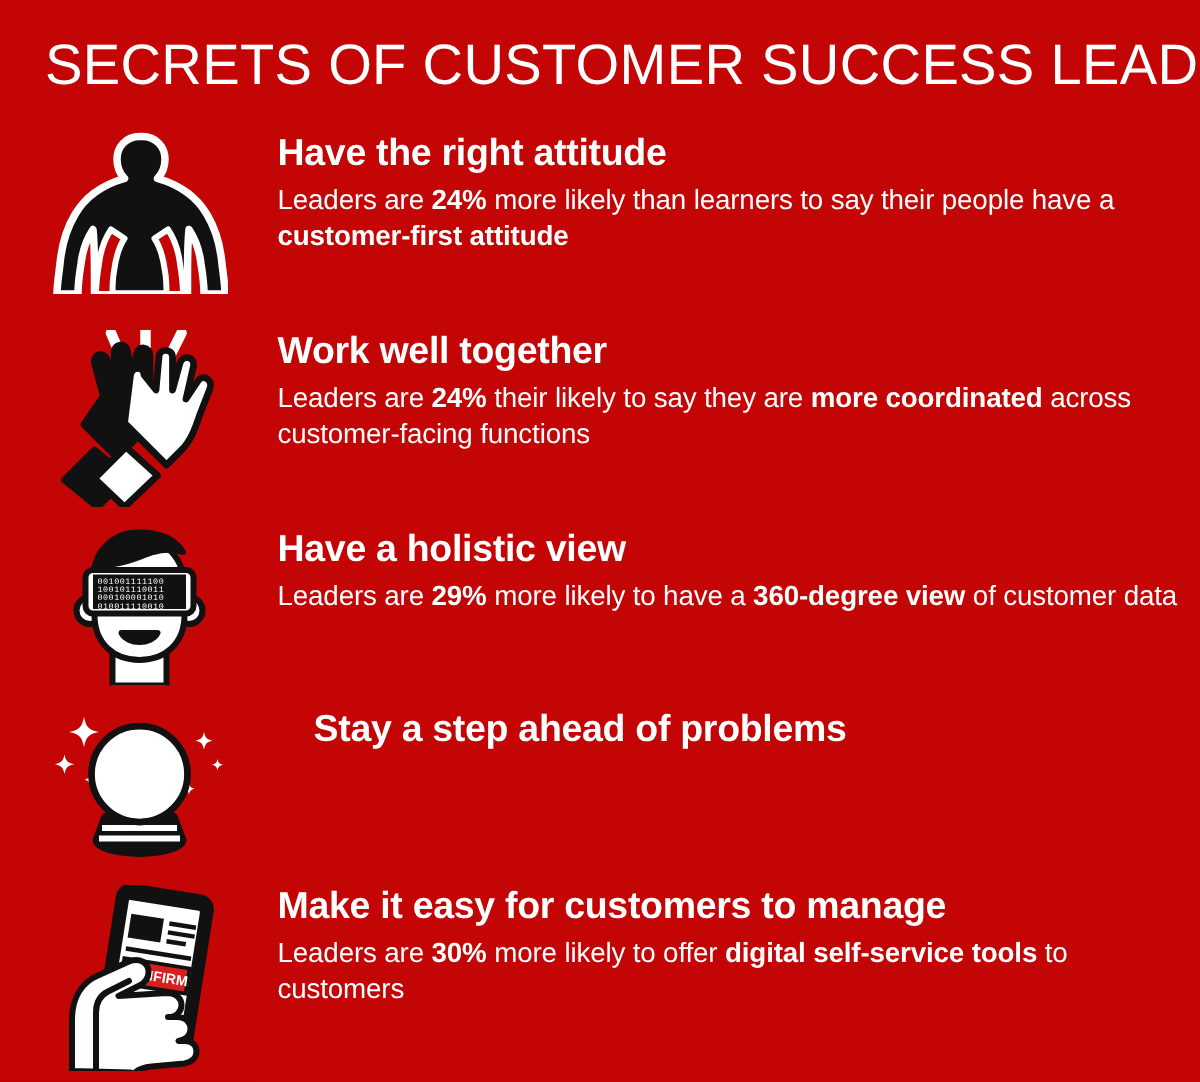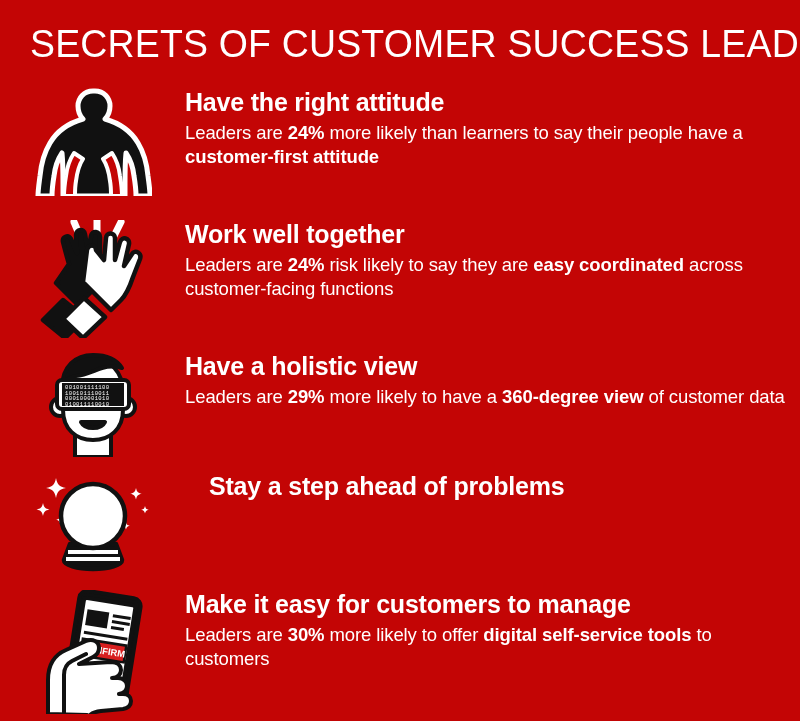--- a/index.html
+++ b/index.html
@@ -200,21 +200,21 @@
 
           <path d="M52 78
                    l-21 21
                    l20 19
                    l22 -21 z" fill="#ffffff"></path>
         </g>
       </svg>
     </div>
     <div class="text-cell">
       <div class="row-heading">Work well together</div>
-      <div class="row-body"><span>Leaders are </span><b>24%</b><span> risk likely to say they are </span><b>easy coordinated</b><span> across customer-facing functions</span></div>
+      <div class="row-body"><span>Leaders are </span><b>24%</b><span> their likely to say they are </span><b>more coordinated</b><span> across customer-facing functions</span></div>
     </div>
   </div>
 
   <div class="row" id="row-3">
     <div class="icon-cell">
       <svg class="icon" width="120" height="105" viewBox="0 0 120 105">
         <g stroke="#111111" stroke-width="4" stroke-linejoin="round">
 
           <path d="M42 84 l0 21 l36 0 l0 -21 z" fill="#ffffff"></path>
 

